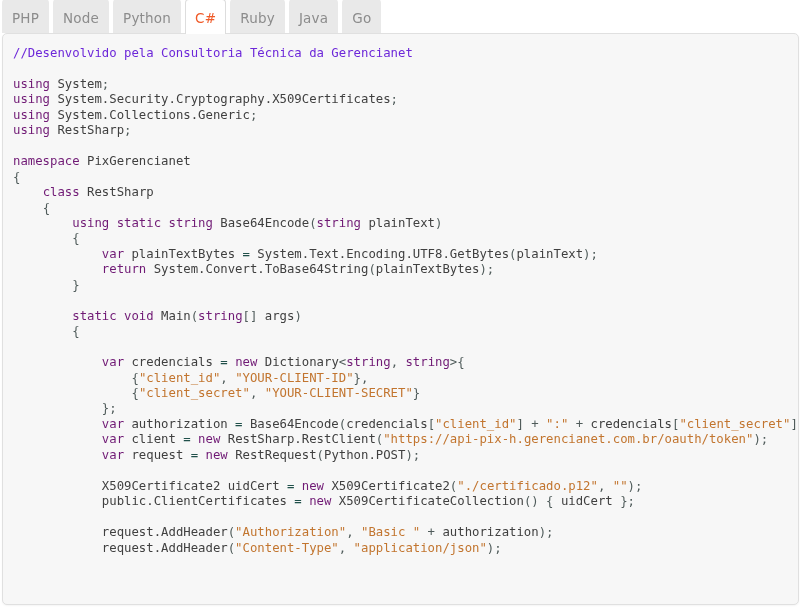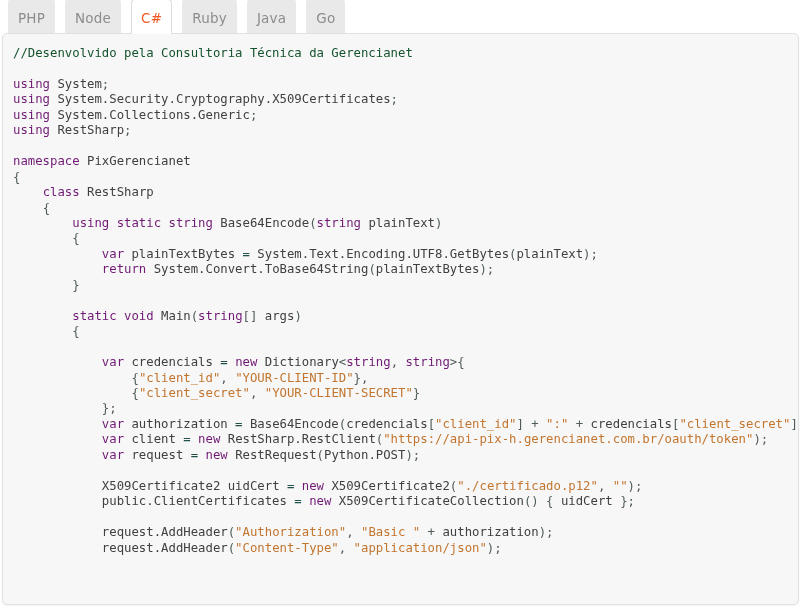--- a/index.html
+++ b/index.html
@@ -32,21 +32,20 @@
     color: #8c8c8c;
     background: #e9e9e9;
     border: 1px solid transparent;
     border-bottom: none;
     border-radius: 4px 4px 0 0;
     padding: 12px 9px 8px 9px;
     cursor: pointer;
     user-select: none;
     position: relative;
     letter-spacing: 0.2px;
-    margin-left: 6px;
   }
   .tab.active {
     background: #ffffff;
     color: #f05a28;
     border-color: #dddddd;
     z-index: 3;
     padding-bottom: 9px;
     margin-bottom: -1px;
   }
 
@@ -67,33 +66,34 @@
     margin: 0;
     padding: 12px 10px 10px 10px;
     font-family: "DejaVu Sans Mono", monospace;
     font-size: 12.3px;
     line-height: 15.45px;
     white-space: pre;
     color: #20504a;
     tab-size: 4;
   }
   
-  .c  { color: #14532d; }              
+  .c  { color: #6d28d9; }              
   .k  { color: #701a75; }              
   .t  { color: #404040; }              
   .s  { color: #c2752f; }              
   .p  { color: #4f5b5a; }              
   .n  { color: #20504a; }              
 </style>
 </head>
 <body>
 
 <div id="tab-strip">
     <div class="tab">PHP</div>
     <div class="tab">Node</div>
+    <div class="tab">Python</div>
     <div class="tab active">C#</div>
     <div class="tab">Ruby</div>
     <div class="tab">Java</div>
     <div class="tab">Go</div>
   </div>
 
 <div id="code-panel">
   <pre id="code-block"><span><span class="c">//Desenvolvido pela Consultoria Técnica da Gerencianet</span></span>
 <span></span>
 <span><span class="k">using</span><span class="n"> </span><span class="t">System</span><span class="p">;</span></span>

